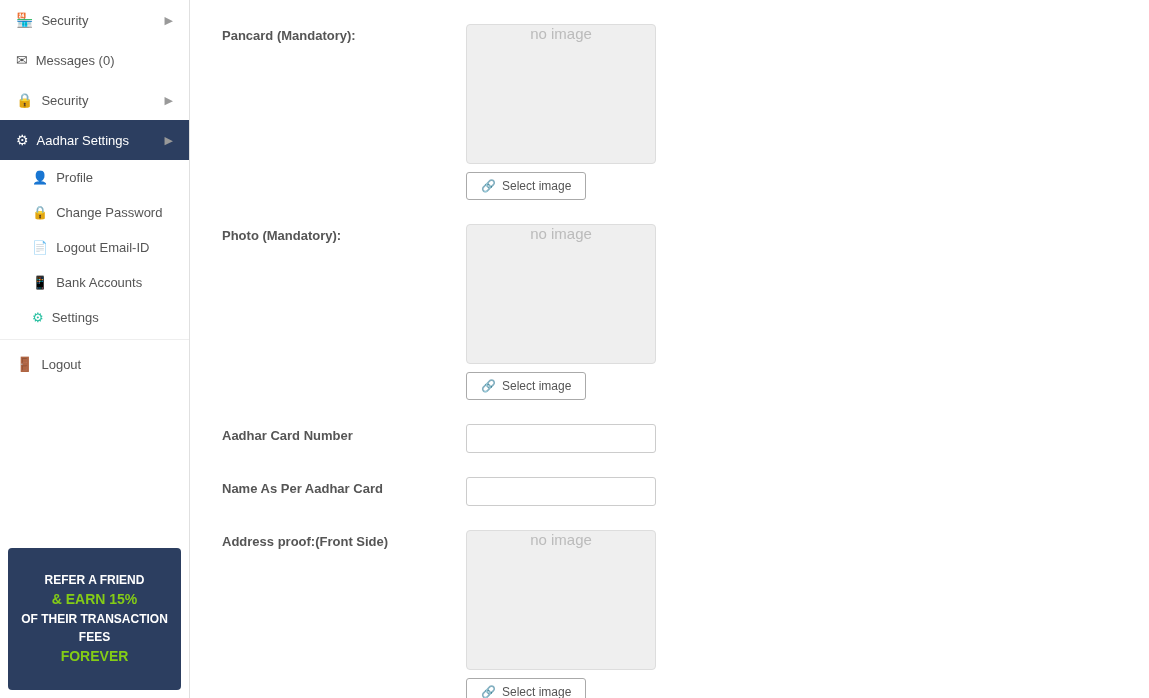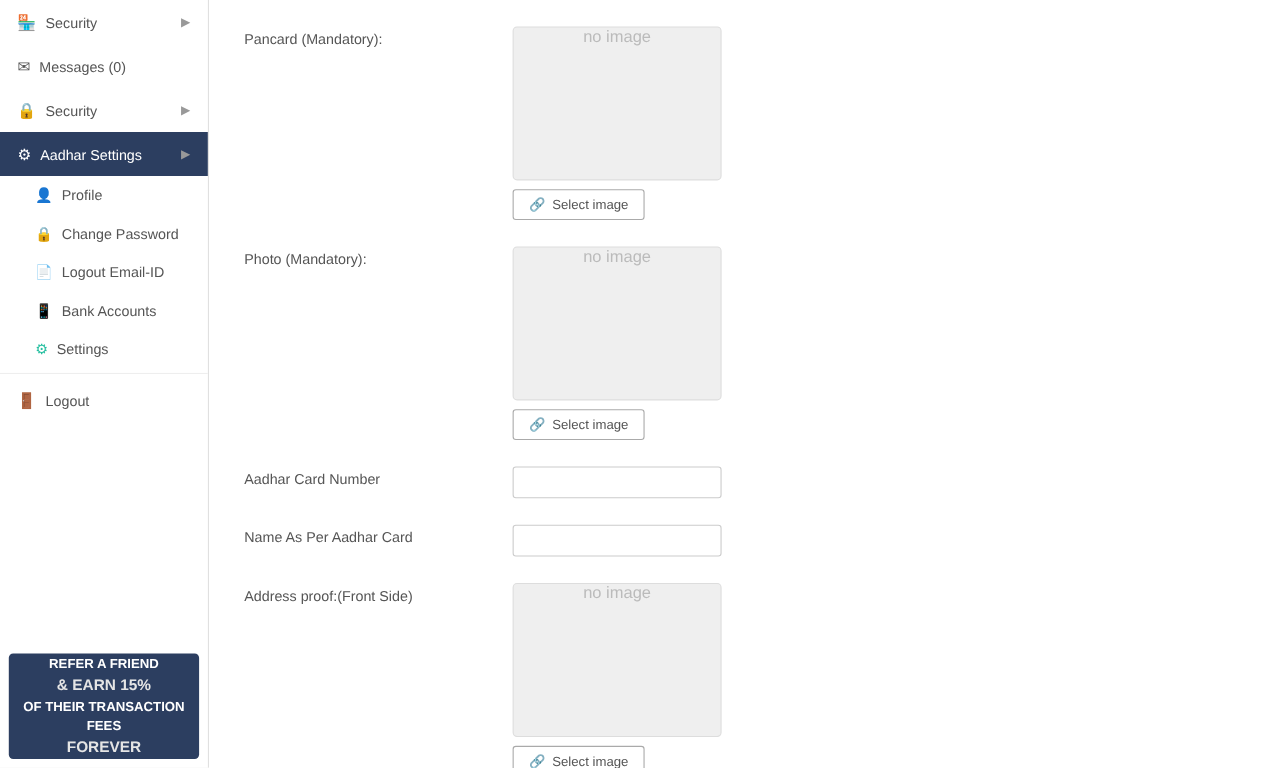--- a/index.html
+++ b/index.html
@@ -40,27 +40,27 @@
       color: #555;
       font-size: 13px;
     }
     .sidebar-sub-item .icon { margin-right: 8px; color: #26bfa0; font-size: 13px; }
     .sidebar-divider { height: 1px; background: #eee; margin: 4px 0; }
     .refer-banner {
       margin: auto 8px 8px 8px;
       background: #2c3e60;
       color: #fff;
       text-align: center;
-      padding: 0 10px;
+      padding: 23px 10px;
       border-radius: 4px;
       font-size: 12px;
       font-weight: bold;
       line-height: 1.5;
     }
-    .refer-banner .highlight { color: #e5e5e5; font-size: 14px; }
+    .refer-banner .highlight { color: #84cc16; font-size: 14px; }
 
     
     .main {
       flex: 1;
       background: #fff;
       overflow-y: auto;
       padding: 24px 32px;
     }
 
     .form-row {
@@ -68,20 +68,21 @@
       align-items: flex-start;
       margin-bottom: 24px;
       gap: 24px;
     }
     .form-label {
       width: 220px;
       min-width: 220px;
       padding-top: 4px;
       color: #555;
       font-size: 13px;
+      font-weight: bold;
     }
     .form-control-wrap {
       display: flex;
       flex-direction: column;
       align-items: flex-start;
       gap: 8px;
     }
     .image-box {
       width: 190px;
       height: 140px;

